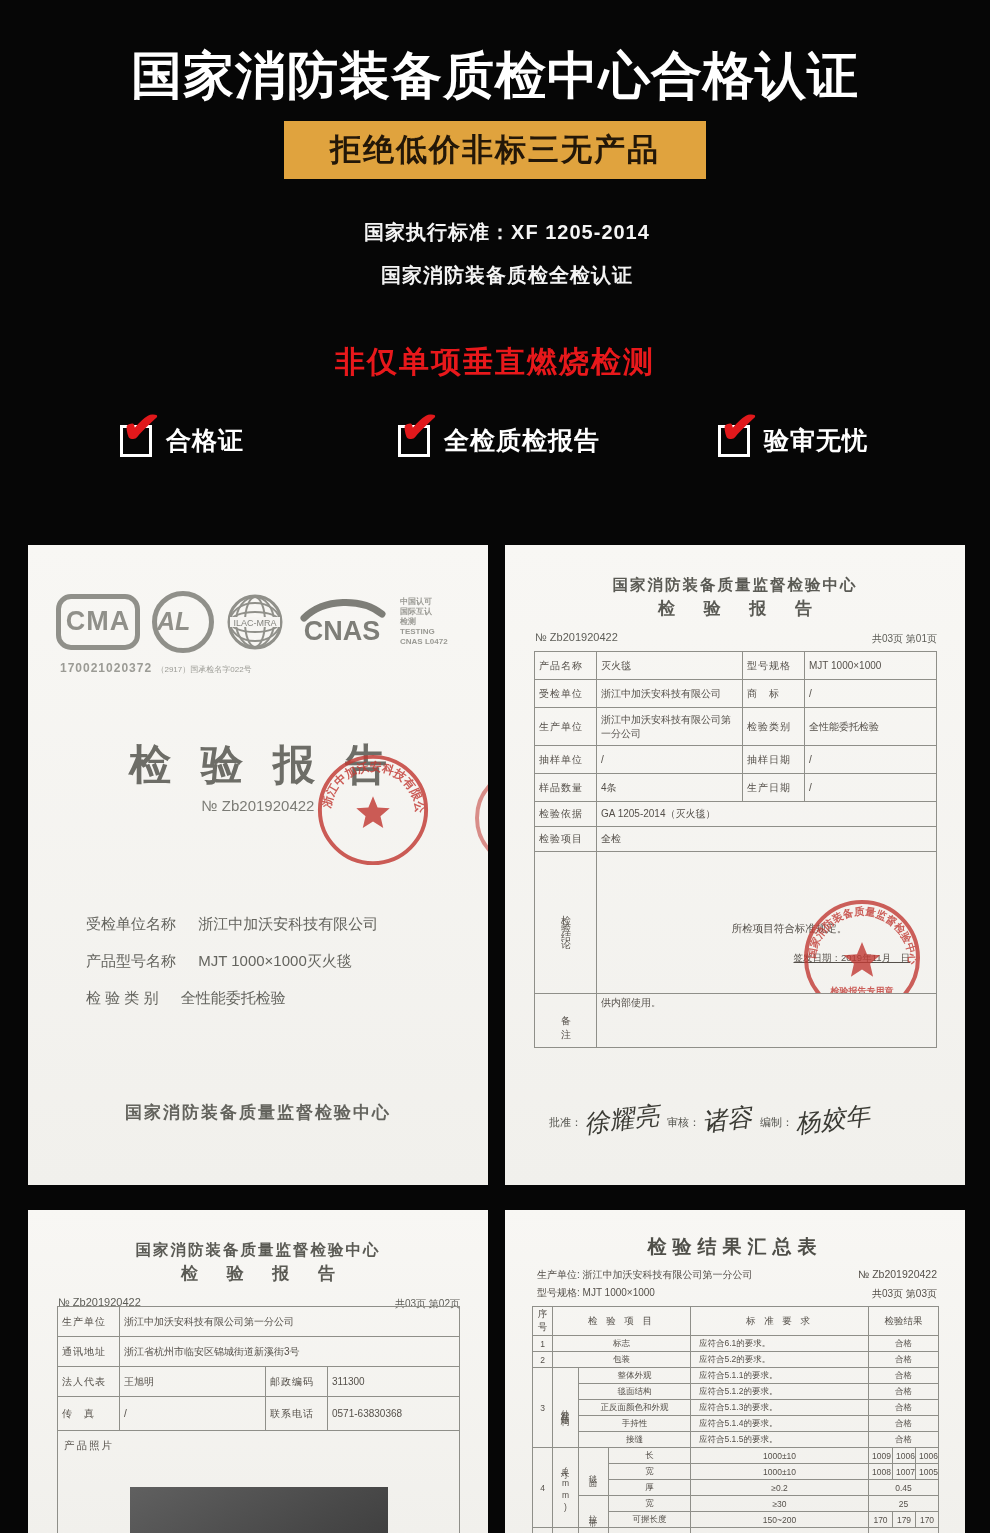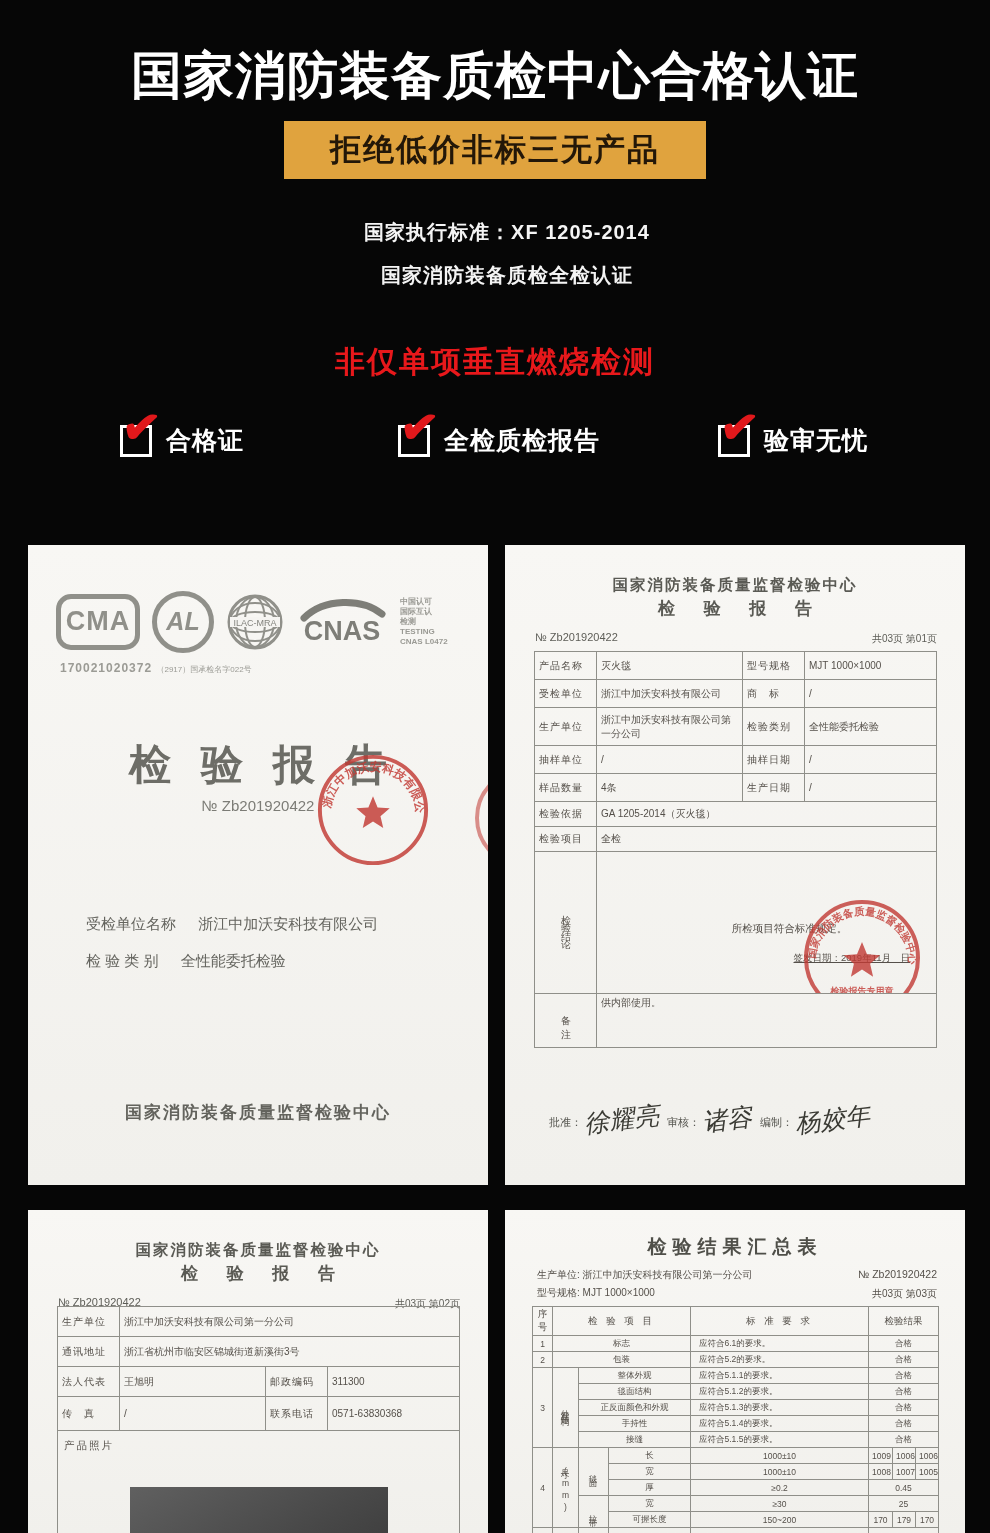--- a/index.html
+++ b/index.html
@@ -30,21 +30,21 @@
   #card1{left:28px;top:545px;height:640px;}
   #card2{left:505px;top:545px;height:640px;}
   #card3{left:28px;top:1210px;height:323px;}
   #card4{left:505px;top:1210px;height:323px;}
 
   
   .logo-row{position:absolute;left:28px;top:46px;display:flex;align-items:center;gap:12px;}
   .cma{width:74px;height:46px;border:5px solid #90908a;border-radius:15px;color:#90908a;
        font-size:27px;font-weight:bold;text-align:center;line-height:44px;letter-spacing:1px;}
   .al{width:52px;height:52px;border:5px solid #90908a;border-radius:50%;color:#90908a;
-      font-size:25px;font-weight:bold;font-style:italic;text-align:center;line-height:50px;}
+      font-size:25px;font-weight:bold;font-style:italic;text-align:left;line-height:50px;}
   .accredit{font-size:8px;line-height:10px;color:#9a9a94;font-weight:bold;}
   .reg-line{position:absolute;left:32px;top:116px;font-size:12px;font-weight:bold;
             color:#9b9b95;letter-spacing:1px;}
   .reg-note{font-size:8px;letter-spacing:0;font-weight:normal;}
   .cover-title{position:absolute;top:192px;left:0;width:100%;text-align:center;font-size:42px;
                font-weight:bold;color:#6d6d67;letter-spacing:30px;padding-left:30px;box-sizing:border-box;}
   .cover-no{position:absolute;top:252px;left:0;width:100%;text-align:center;font-size:15px;color:#7c7c76;}
   .cover-fields{position:absolute;left:58px;top:360px;font-size:15px;line-height:37px;color:#64645e;}
   .cover-fields .fl{margin-right:18px;}
   .cover-footer{position:absolute;top:556px;left:0;width:100%;text-align:center;font-size:17px;
@@ -170,20 +170,24 @@
       <circle cx="55" cy="55" r="48" fill="none" stroke="#c23a34" stroke-width="4"></circle>
       <circle cx="55" cy="55" r="30" fill="none" stroke="#c23a34" stroke-width="2"></circle>
     </svg>
 
     <div class="cover-fields">
       <div>
         <span class="fl">受检单位名称</span>
         <span>浙江中加沃安科技有限公司</span>
       </div>
       <div>
+        <span class="fl">产品型号名称</span>
+        <span>MJT 1000×1000灭火毯</span>
+      </div>
+      <div>
         <span class="fl">检 验 类 别</span>
         <span>全性能委托检验</span>
       </div>
     </div>
     <div class="cover-footer">国家消防装备质量监督检验中心</div>
   </div>
 
   <div class="card" id="card2">
     <div class="doc-head1">国家消防装备质量监督检验中心</div>
     <div class="doc-head2">检 验 报 告</div>

